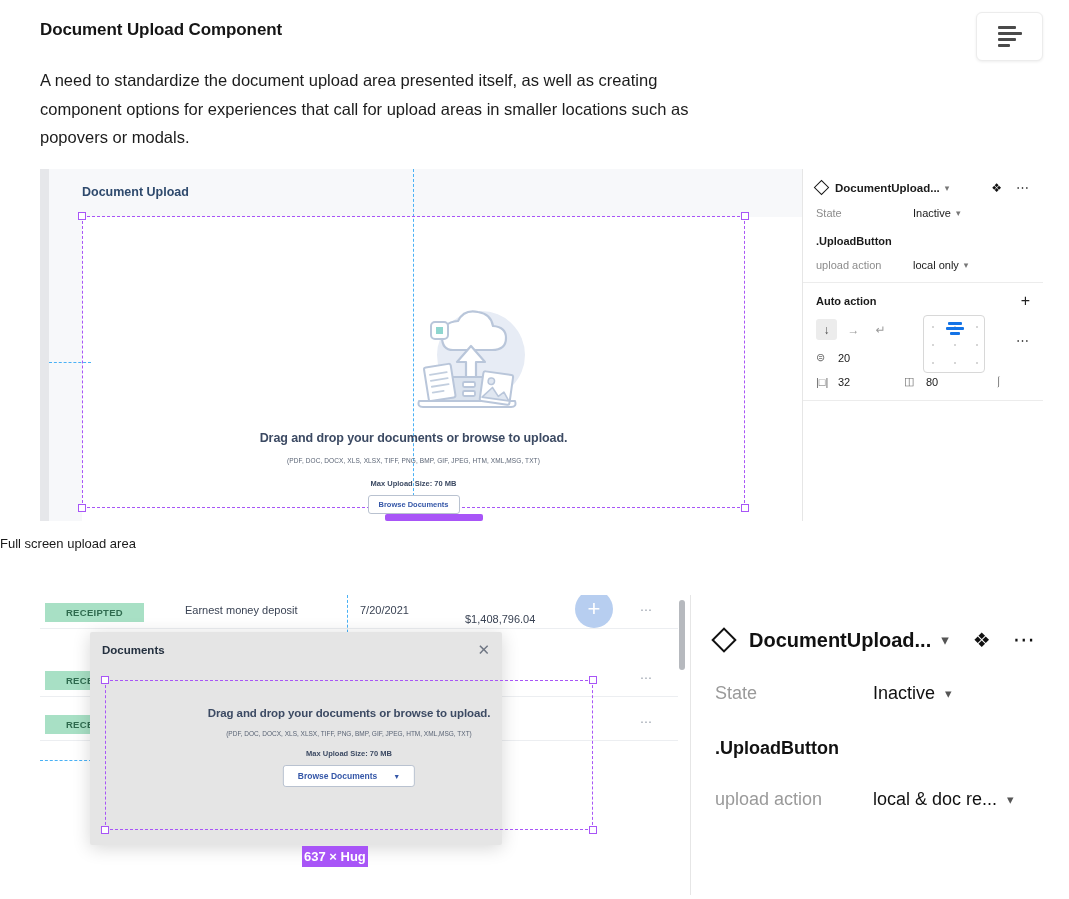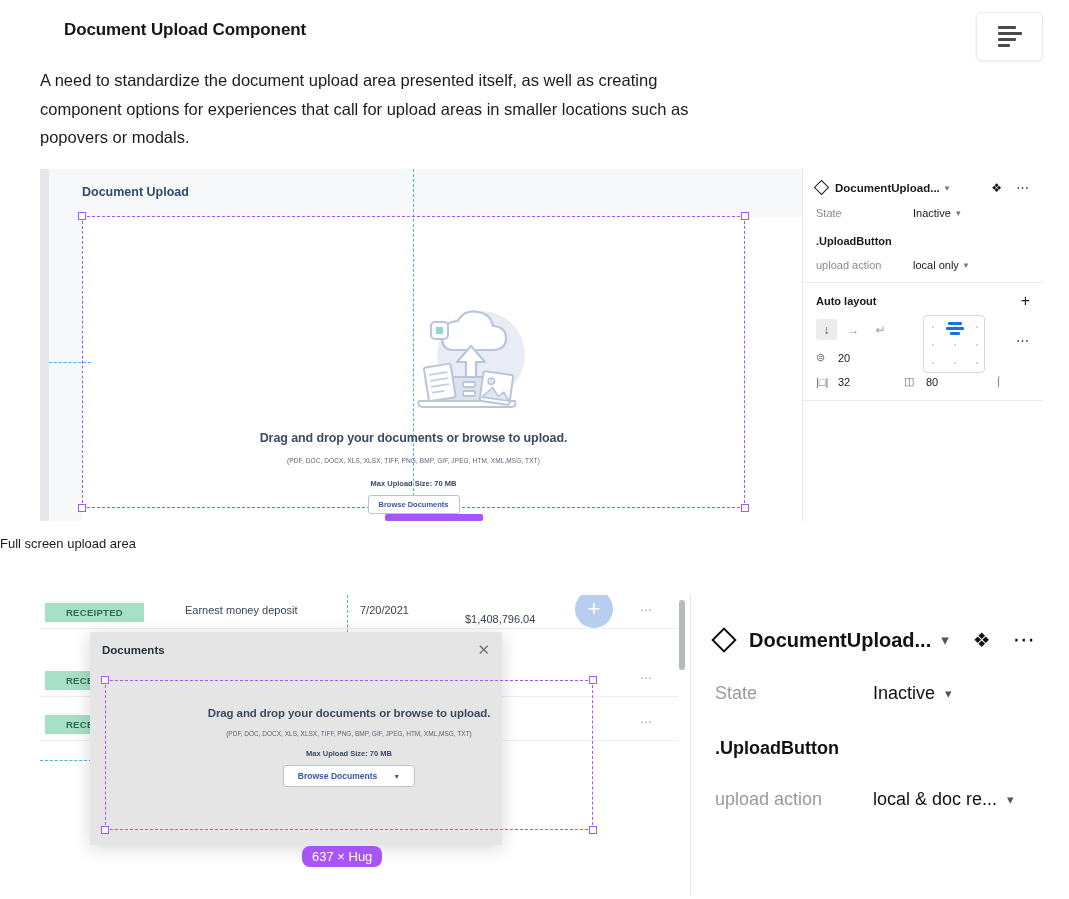--- a/index.html
+++ b/index.html
@@ -11,21 +11,20 @@
     color:#1a1a1a;
     overflow:hidden;
     position:relative;
   }
 
   
   .page-title {
     position:absolute; left:40px; top:20px;
     font-size:17px; font-weight:bold; color:#151515;
     letter-spacing:-0.1px;
-    margin-left:24px;
   }
   .menu-btn {
     position:absolute; right:26px; top:12px;
     width:67px; height:49px;
     background:#fff; border:1px solid #ececec; border-radius:6px;
     box-shadow:0 1px 3px rgba(0,0,0,0.07);
     display:flex; align-items:center; justify-content:center;
     cursor:pointer;
   }
   .menu-icon { display:flex; flex-direction:column; gap:3px; align-items:flex-start; }
@@ -221,22 +220,22 @@
   }
   .m-btn {
     position:absolute; left:50%; top:84px; transform:translateX(-50%);
     border:1px solid #b9c2d0; border-radius:3px; background:#fff;
     padding:5px 14px; font-size:8.5px; font-weight:bold; color:#3557a8;
     display:flex; align-items:center; gap:16px; white-space:nowrap; cursor:pointer;
   }
   .m-btn .cv { font-size:7px; color:#3557a8; }
   .size-badge {
     position:absolute; left:262px; top:251px;
-    background:#a855f7; color:#fff; border-radius:8px;
-    padding:3px 10px; font-size:13px; font-weight:normal;
+    background:#a855f7; color:#fff; border-radius:0;
+    padding:3px 2px; font-size:13px; font-weight:bold;
   }
 
   
   .panel2 {
     position:absolute; left:650px; top:0; width:379px; height:300px;
     background:#fff; border-left:1px solid #e6e6e6; padding:32px 24px 0 24px;
   }
   .p2-row { display:flex; align-items:center; }
   .diamond2 { width:18px; height:18px; border:2px solid #111; transform:rotate(45deg); flex:0 0 auto; }
   .p2-title { font-weight:bold; font-size:20px; margin-left:16px; color:#111; }
@@ -338,21 +337,21 @@
       </div>
       <div class="sub-head" style="margin-top:16px;">.UploadButton</div>
       <div class="prop-row">
         <span class="prop-label">upload action</span>
         <span class="prop-val">local only</span>
         <span class="caret">▾</span>
       </div>
     </div>
 
     <div class="p1-auto">
-      <div class="auto-title">Auto layout</div>
+      <div class="auto-title">Auto action</div>
       <span class="plus">+</span>
 
       <div class="dir-btns">
         <span class="dir-b active">↓</span>
         <span class="dir-b">→</span>
         <span class="dir-b">↵</span>
       </div>
 
       <div class="align-grid">
         <span class="ag-dot" style="left:8px;top:10px;"></span>

